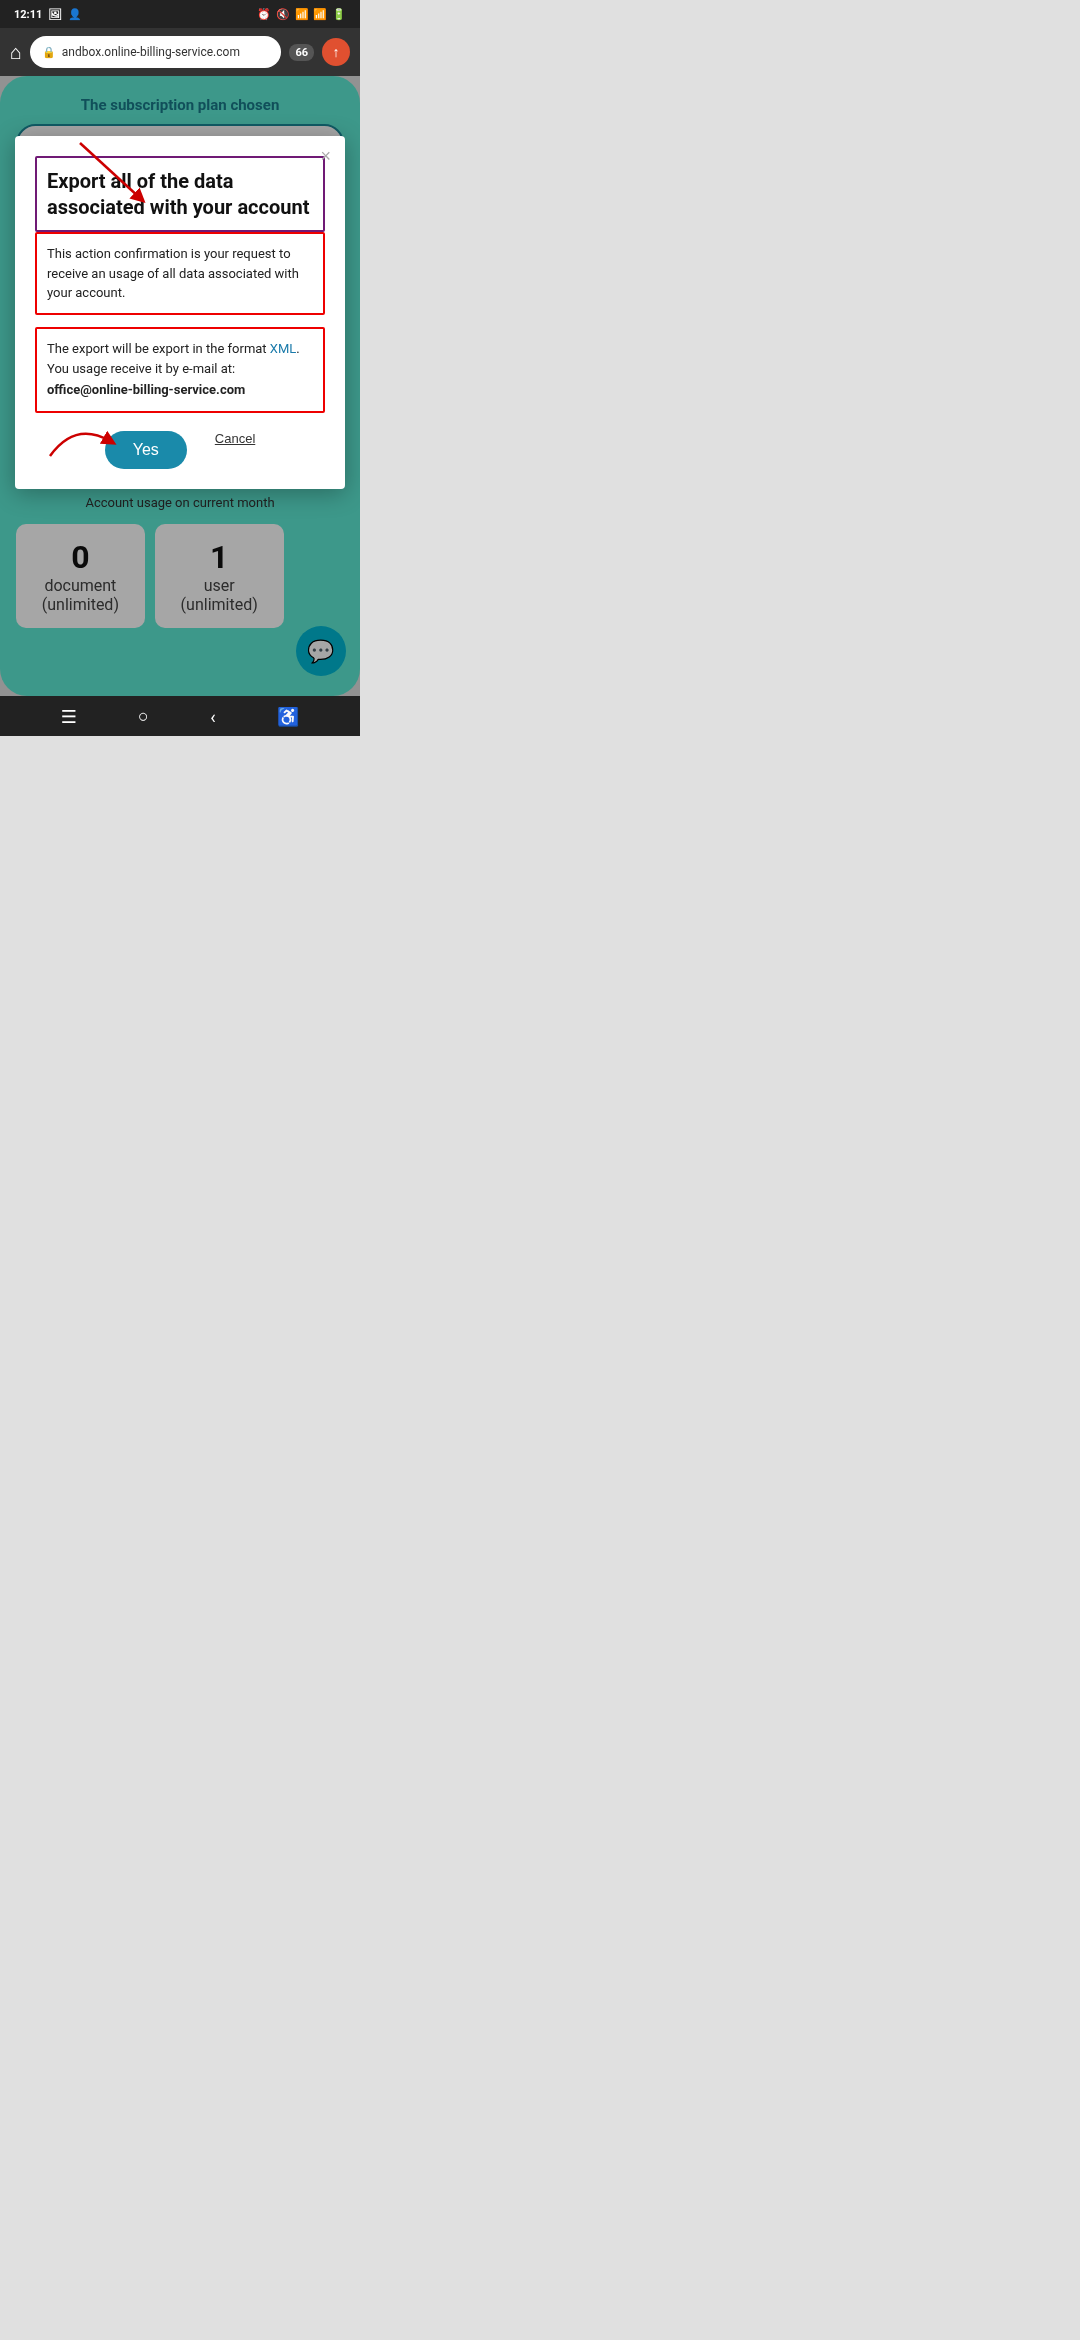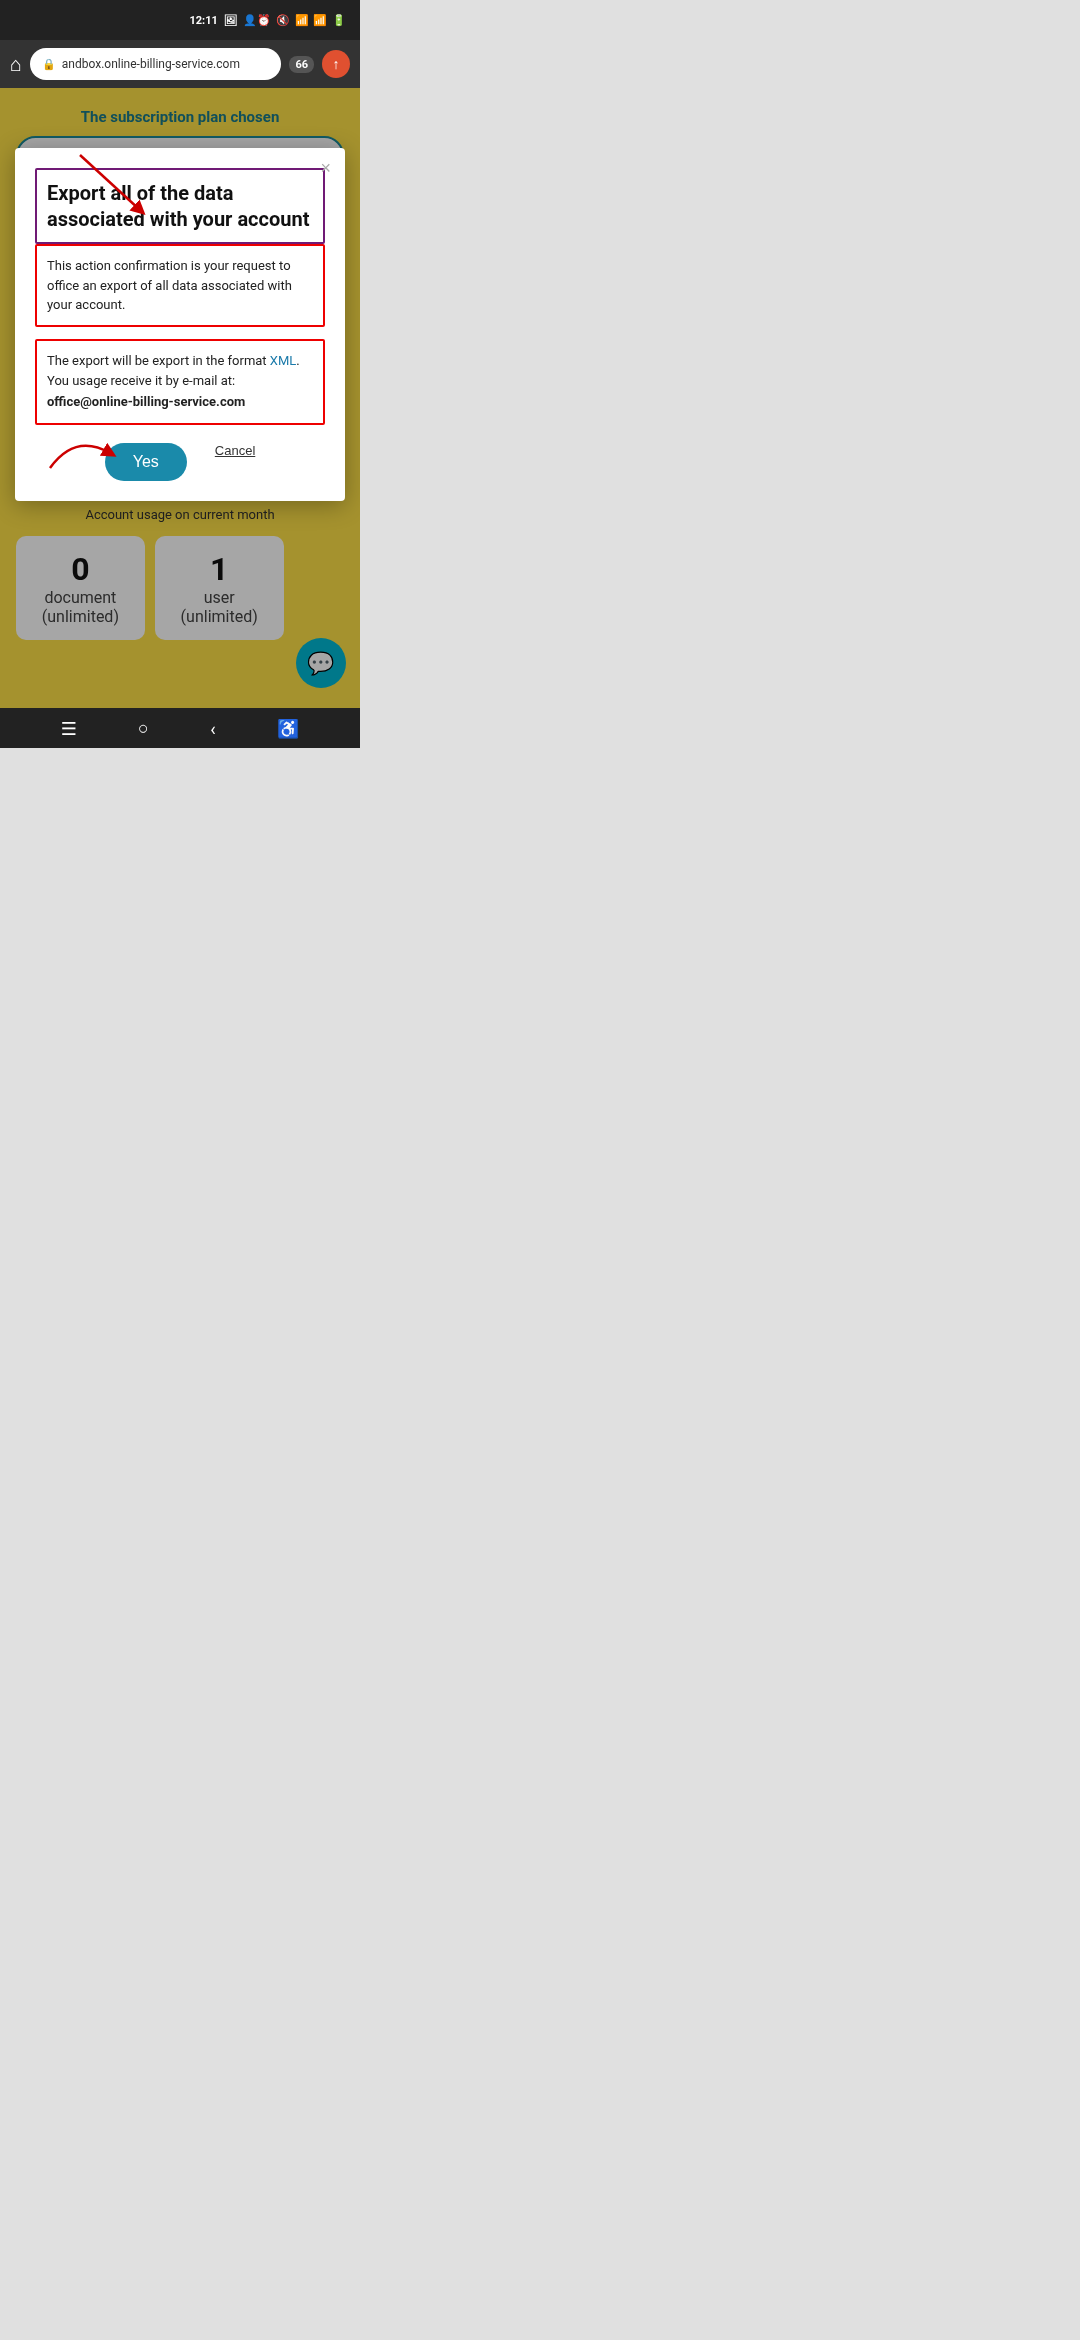--- a/index.html
+++ b/index.html
@@ -11,24 +11,24 @@
       font-family: 'Roboto', Arial, sans-serif;
       position: relative;
       overflow-x: hidden;
     }
 
     
     .status-bar {
       background: #222;
       color: #fff;
       display: flex;
-      justify-content: flex-end;
+      justify-content: space-between;
       align-items: center;
       padding: 6px 14px;
-      height: 40px;
+      height: 28px;
       font-size: 11px;
       font-weight: bold;
     }
     .status-left { display: flex; align-items: center; gap: 6px; }
     .status-right { display: flex; align-items: center; gap: 5px; }
 
     
     .nav-bar {
       background: #333;
       display: flex;
@@ -68,24 +68,25 @@
       height: 28px;
       display: flex;
       align-items: center;
       justify-content: center;
       color: #fff;
       font-size: 14px;
     }
 
     
     .page-bg {
-      background: #fde047;
+      background: #5eead4;
       padding: 20px 16px;
       position: relative;
       min-height: 620px;
+      border-radius: 27px;
     }
 
     .subscription-label {
       color: #1a7a8a;
       font-weight: bold;
       font-size: 15px;
       text-align: center;
       margin-bottom: 10px;
     }
 
@@ -453,21 +454,21 @@
   
   <div class="modal-overlay">
     <div class="modal">
       <button class="modal-close">×</button>
 
       <div class="modal-title-box">
         <div class="modal-title">Export all of the data associated with your account</div>
       </div>
 
       <div class="modal-desc-box">
-        <div class="modal-desc">This action confirmation is your request to office an export of all data associated with your account.</div>
+        <div class="modal-desc">This action confirmation is your request to receive an usage of all data associated with your account.</div>
       </div>
 
       <div class="modal-info-box">
         <div class="modal-info">
           <span>The export will be export in the format </span><a class="xml-link">XML</a><span>.</span><br>
           <span>You usage receive it by e-mail at: </span><span class="email-bold">office@online-billing-service.com</span>
         </div>
       </div>
 
       <div class="modal-actions">

